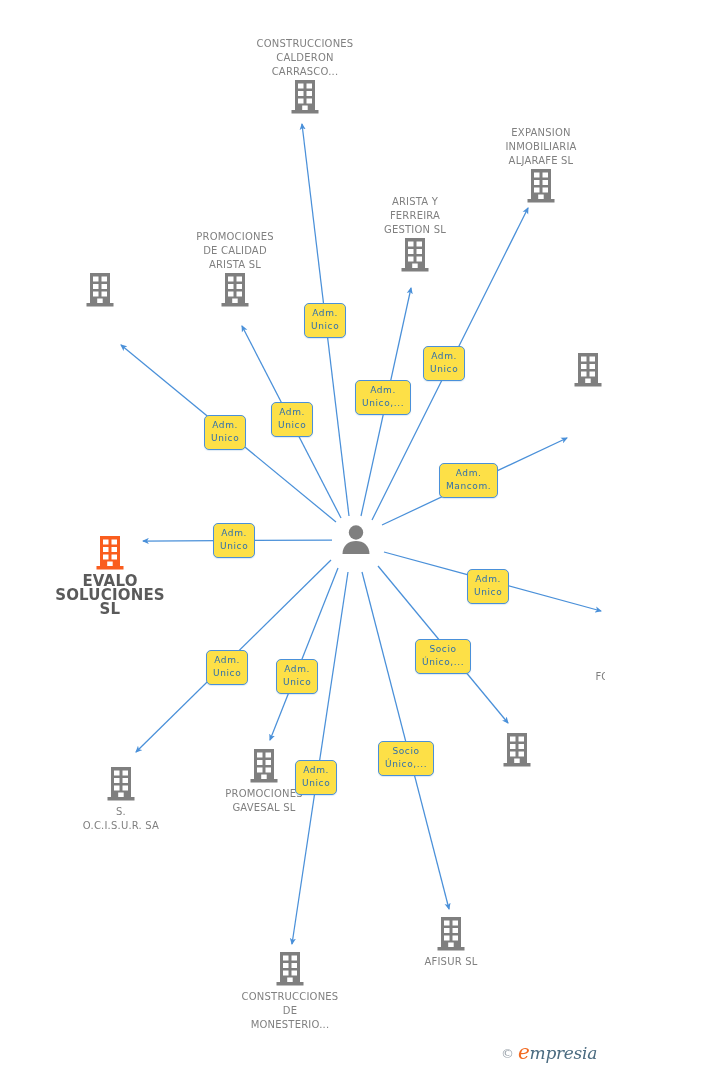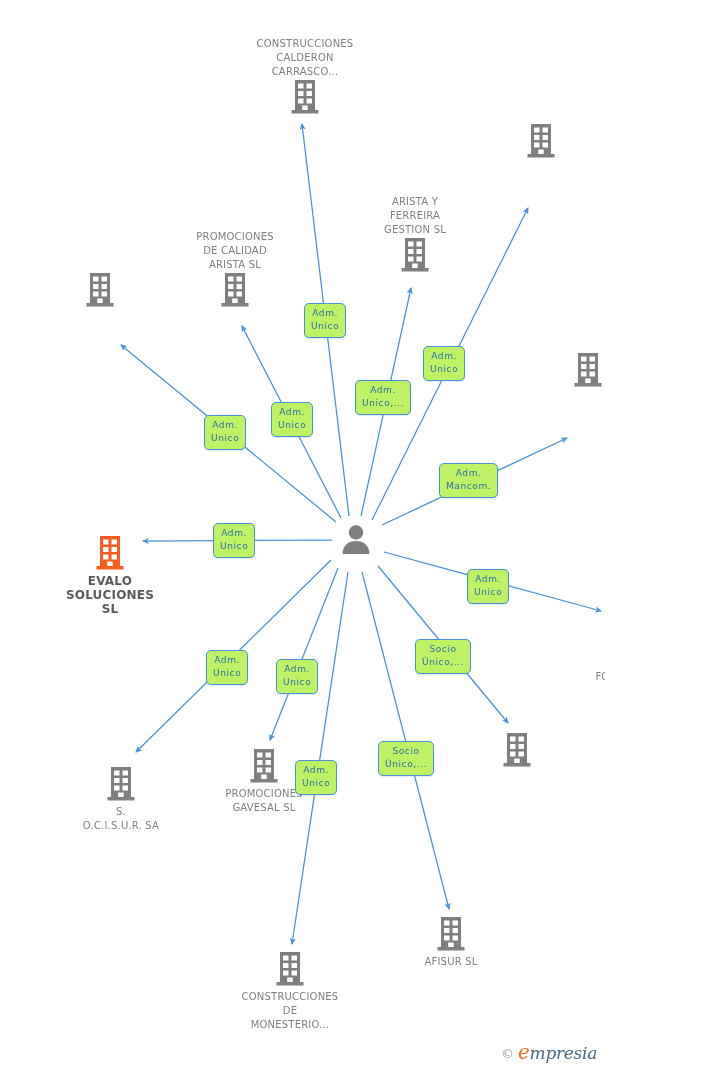--- a/index.html
+++ b/index.html
@@ -41,33 +41,33 @@
     margin-top: 3px;
     font-size: 10px;
     line-height: 14px;
     color: #808080;
     letter-spacing: 0.2px;
     white-space: pre-line;
   }
   .node.highlight .label {
     color: #5a5a5a;
     font-weight: bold;
-    font-size: 12px;
+    font-size: 15px;
   }
   .node.person .label {
     color: #7a7a7a;
     font-size: 10.5px;
     line-height: 14px;
     margin-top: 1px;
   }
   
   .edge-label {
     position: absolute;
     z-index: 5;
-    background: #bef264;
+    background: #fde047;
     border: 1px solid #4a90d9;
     border-radius: 5px;
     color: #2f6fad;
     font-size: 9px;
     line-height: 13px;
     letter-spacing: 0.6px;
     text-align: center;
     padding: 3px 6px 4px 6px;
     white-space: pre-line;
     box-shadow: 0 1px 1px rgba(70,140,200,0.18);
@@ -139,20 +139,23 @@
           <rect x="16.5" y="4.5" width="5.5" height="5" fill="#ffffff"></rect>
           <rect x="8" y="12" width="5.5" height="5" fill="#ffffff"></rect>
           <rect x="16.5" y="12" width="5.5" height="5" fill="#ffffff"></rect>
           <rect x="8" y="19.5" width="5.5" height="5" fill="#ffffff"></rect>
           <rect x="16.5" y="19.5" width="5.5" height="5" fill="#ffffff"></rect>
           <rect x="12.2" y="26.5" width="5.5" height="5" fill="#ffffff"></rect>
           <rect x="1.5" y="31" width="27" height="3.5" fill="#7f7f7f"></rect>
         </svg>
       </div>
       <div class="node" style="left: 541px; top: 123px;">
+        <span class="label">EXPANSION
+INMOBILIARIA
+ALJARAFE SL</span>
         <svg class="glyph" width="30" height="36" viewBox="0 0 30 36">
           <rect x="5" y="1" width="20" height="30" fill="#7f7f7f"></rect>
           <rect x="8" y="4.5" width="5.5" height="5" fill="#ffffff"></rect>
           <rect x="16.5" y="4.5" width="5.5" height="5" fill="#ffffff"></rect>
           <rect x="8" y="12" width="5.5" height="5" fill="#ffffff"></rect>
           <rect x="16.5" y="12" width="5.5" height="5" fill="#ffffff"></rect>
           <rect x="8" y="19.5" width="5.5" height="5" fill="#ffffff"></rect>
           <rect x="16.5" y="19.5" width="5.5" height="5" fill="#ffffff"></rect>
           <rect x="12.2" y="26.5" width="5.5" height="5" fill="#ffffff"></rect>
           <rect x="1.5" y="31" width="27" height="3.5" fill="#7f7f7f"></rect>

